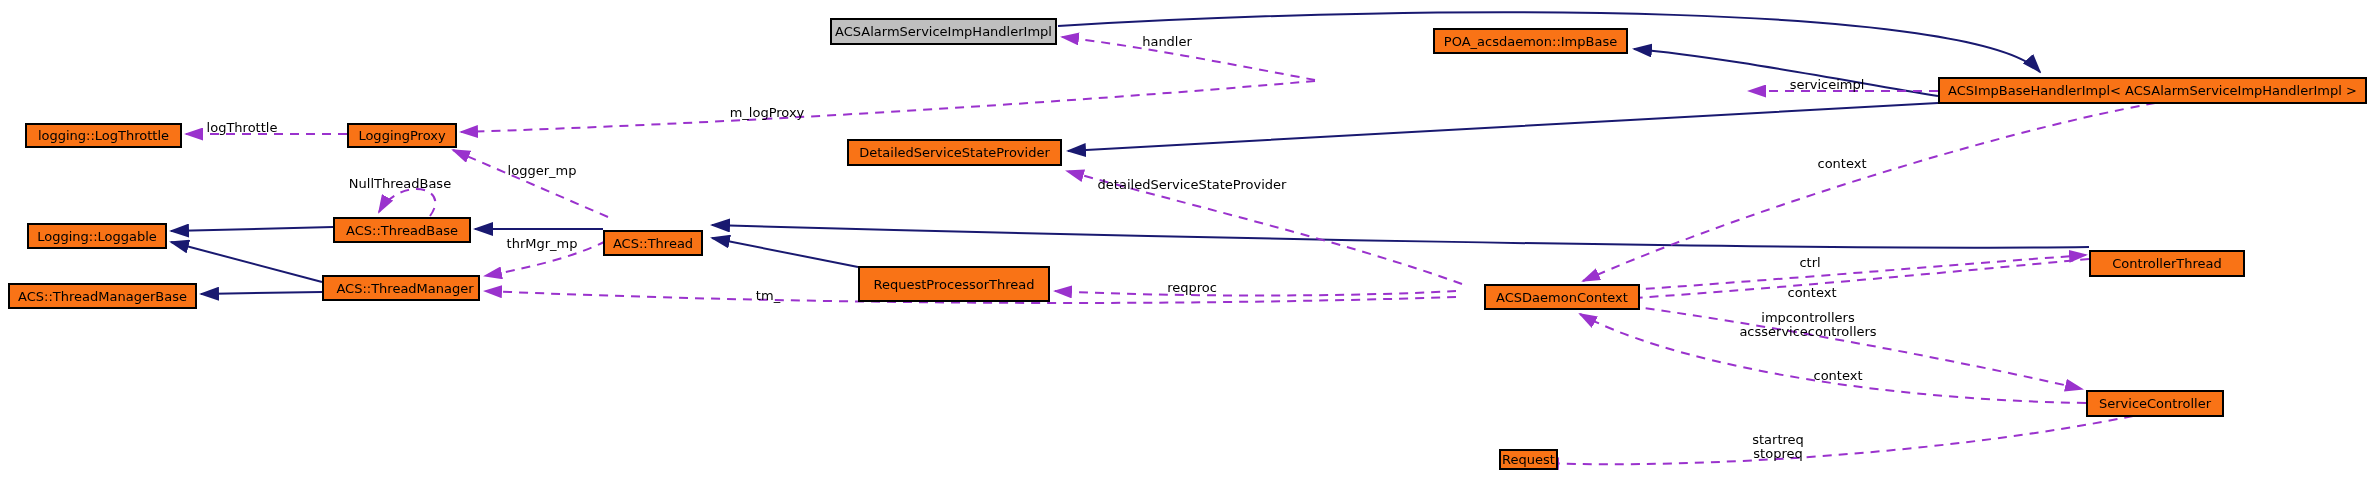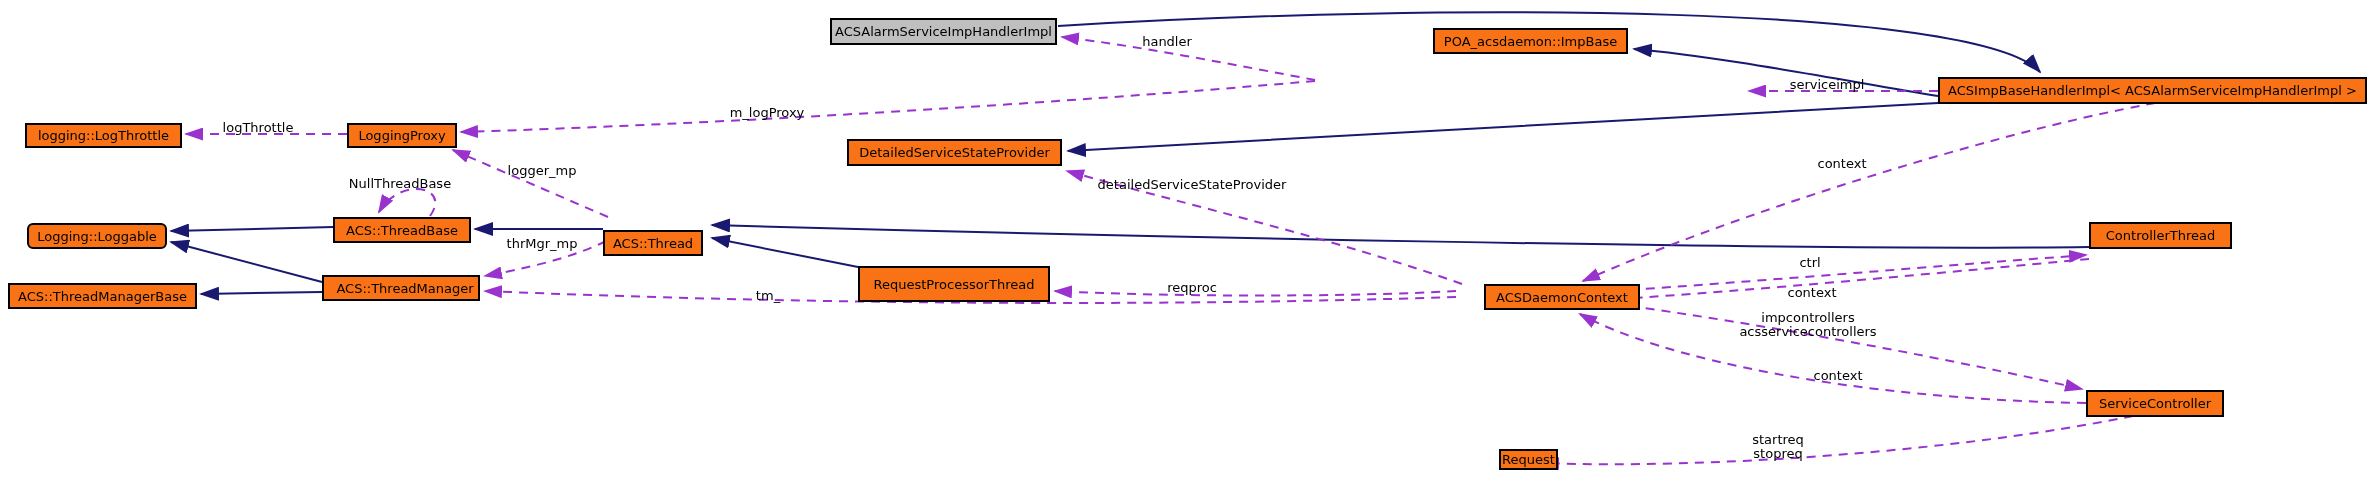--- a/index.html
+++ b/index.html
@@ -64,35 +64,35 @@
     <path class="use" d="M 2086,403 C 1850,399 1660,358 1580,314" marker-end="url(#arrow-use)"></path>
     <path class="use" d="M 2133,416 C 1950,453 1700,469 1542,463" marker-end="url(#arrow-use)"></path>
   </svg>
 
   <div class="node hl" style="left:830px; top:18px; width:227px; height:27px;">ACSAlarmServiceImpHandlerImpl</div>
   <div class="node" style="left:1433px; top:28px; width:195px; height:26px;">POA_acsdaemon::ImpBase</div>
   <div class="node" style="left:1938px; top:77px; width:429px; height:27px;">ACSImpBaseHandlerImpl&lt; ACSAlarmServiceImpHandlerImpl &gt;</div>
   <div class="node" style="left:25px; top:123px; width:157px; height:25px;">logging::LogThrottle</div>
   <div class="node" style="left:347px; top:123px; width:110px; height:25px;">LoggingProxy</div>
   <div class="node" style="left:847px; top:139px; width:215px; height:27px;">DetailedServiceStateProvider</div>
-  <div class="node" style="left:27px; top:223px; width:140px; height:26px;border-radius:6px;">Logging::Loggable</div>
+  <div class="node" style="left:27px; top:223px; width:140px; height:26px;">Logging::Loggable</div>
   <div class="node" style="left:333px; top:217px; width:138px; height:26px;">ACS::ThreadBase</div>
   <div class="node" style="left:603px; top:230px; width:100px; height:26px;">ACS::Thread</div>
   <div class="node" style="left:8px; top:283px; width:189px; height:26px;">ACS::ThreadManagerBase</div>
   <div class="node" style="left:322px; top:275px; width:158px; height:26px;padding-left:8px;">ACS::ThreadManager</div>
   <div class="node" style="left:858px; top:266px; width:192px; height:36px;">RequestProcessorThread</div>
   <div class="node" style="left:1484px; top:284px; width:156px; height:26px;">ACSDaemonContext</div>
-  <div class="node" style="left:2089px; top:222px; width:143px; height:27px;">ControllerThread</div>
+  <div class="node" style="left:2089px; top:250px; width:156px; height:27px;">ControllerThread</div>
   <div class="node" style="left:2086px; top:390px; width:138px; height:27px;">ServiceController</div>
   <div class="node" style="left:1478px; top:449px; width:59px; height:21px;margin-left:21px;">Request</div>
 
   <span class="elabel" style="left:1167px; top:41px;">handler</span>
   <span class="elabel" style="left:1827px; top:84px;">serviceimpl</span>
   <span class="elabel" style="left:767px;  top:112px;">m_logProxy</span>
-  <span class="elabel" style="left:258px;  top:127px;text-align:center;">logThrottle</span>
+  <span class="elabel" style="left:242px;  top:127px;text-align:center;">logThrottle</span>
   <span class="elabel" style="left:542px;  top:170px;">logger_mp</span>
   <span class="elabel" style="left:400px;  top:183px;">NullThreadBase</span>
   <span class="elabel" style="left:542px;  top:243px;">thrMgr_mp</span>
   <span class="elabel" style="left:768px;  top:295px;">tm_</span>
   <span class="elabel" style="left:1192px; top:287px;">reqproc</span>
   <span class="elabel" style="left:1192px; top:184px;">detailedServiceStateProvider</span>
   <span class="elabel" style="left:1842px; top:163px;">context</span>
   <span class="elabel" style="left:1810px; top:262px;">ctrl</span>
   <span class="elabel" style="left:1812px; top:292px;">context</span>
   <span class="elabel" style="left:1808px; top:317px;">impcontrollers</span>

